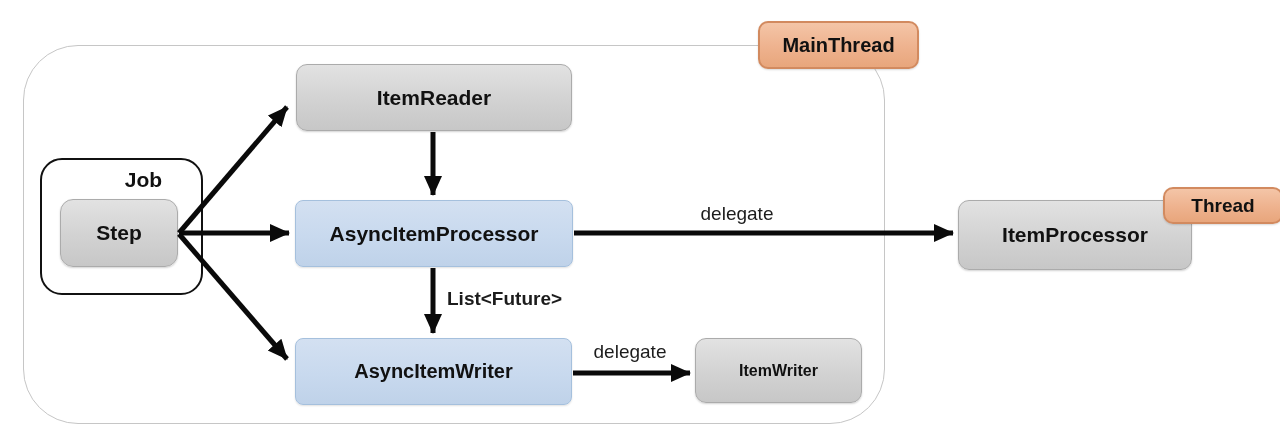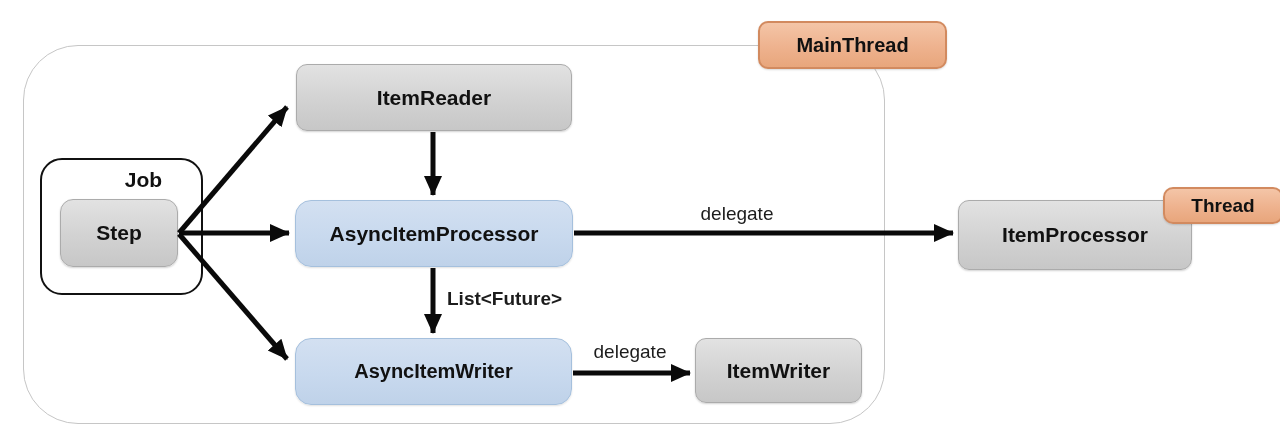--- a/index.html
+++ b/index.html
@@ -38,21 +38,21 @@
   }
   .node.gray {
     background: linear-gradient(180deg, #e2e2e2 0%, #d2d2d2 55%, #c7c7c7 100%);
     border: 1px solid #ababab;
     border-radius: 11px;
     box-shadow: 0 1px 2px rgba(0,0,0,0.18);
   }
   .node.blue {
     background: linear-gradient(180deg, #d3e0f1 0%, #c8d9ee 55%, #bfd2e9 100%);
     border: 1px solid #a5c0dd;
-    border-radius: 16px;
+    border-radius: 8px;
     box-shadow: 0 1px 2px rgba(0,0,0,0.12);
   }
   .badge {
     position: absolute;
     display: flex;
     align-items: center;
     justify-content: center;
     font-weight: bold;
     color: #111111;
     background: linear-gradient(180deg, #f4c5a7 0%, #eeb28e 55%, #e8a67c 100%);
@@ -78,23 +78,23 @@
     text-align: center;
     font-weight: bold;
     font-size: 21px;
     color: #111111;
     padding-left: 44px;
   }
   #node-step         { left: 60px;  top: 199px; width: 118px; height: 68px;  font-size: 21px; border-radius: 13px; }
   #node-itemreader   { left: 296px; top: 64px;  width: 276px; height: 67px;  font-size: 21px; }
   #node-asyncproc    { left: 295px; top: 200px; width: 278px; height: 67px;  font-size: 21px; }
   #node-asyncwriter  { left: 295px; top: 338px; width: 277px; height: 67px;  font-size: 20px; }
-  #node-itemwriter   { left: 695px; top: 338px; width: 167px; height: 65px;  font-size: 21px; }
+  #node-itemwriter   { left: 695px; top: 338px; width: 167px; height: 65px;  font-size: 16px; }
   #node-itemproc     { left: 958px; top: 200px; width: 234px; height: 70px;  font-size: 21px; }
-  #badge-mainthread  { left: 758px; top: 21px;  width: 189px; height: 48px;  font-size: 20px; }
+  #badge-mainthread  { left: 758px; top: 21px;  width: 161px; height: 48px;  font-size: 20px; }
   #badge-thread      { left: 1145px; top: 187px; width: 120px; height: 37px; font-size: 19px; margin-left: 18px; }
   .edge-label {
     position: absolute;
     color: #1c1c1c;
     font-size: 19px;
     z-index: 6;
   }
   #label-delegate-proc   { left: 687px; top: 203px; width: 100px; text-align: center; }
   #label-delegate-writer { left: 585px; top: 341px; width: 90px;  text-align: center; }
   #label-list-future     { left: 447px; top: 288px; width: 145px; text-align: left; font-weight: bold; }

